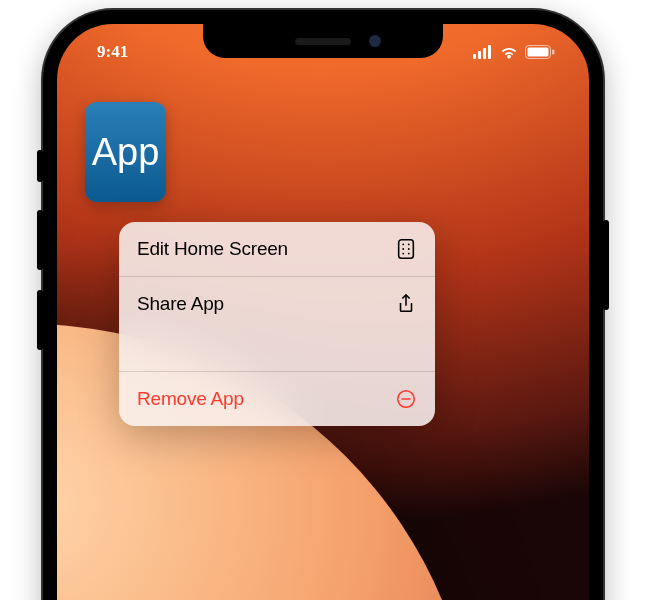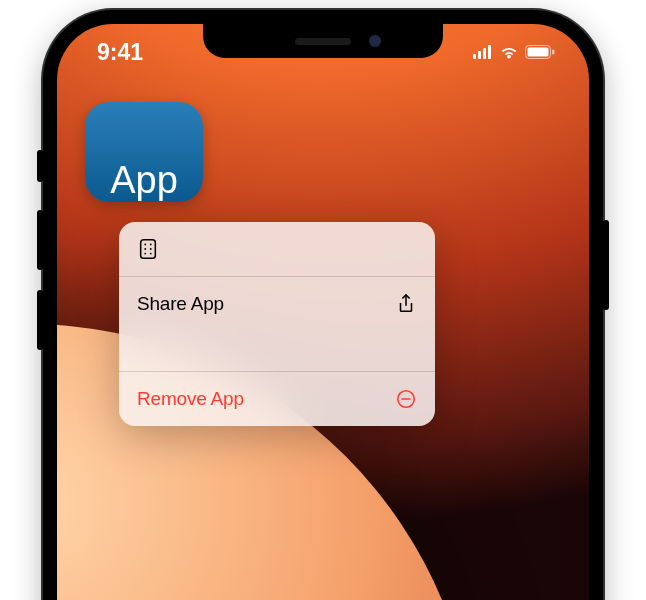--- a/index.html
+++ b/index.html
@@ -78,34 +78,34 @@
       position: absolute;
       top: 0; left: 0; right: 0;
       height: 48px;
       display: flex;
       justify-content: space-between;
       align-items: center;
       padding: 8px 28px 0;
       color: #fff;
       z-index: 20;
     }
-    .status-left { font-size: 23px; font-weight: 600; padding-left: 12px; }
+    .status-left { font-size: 17px; font-weight: 600; padding-left: 12px; font-family: Liberation Serif, serif; }
     .status-right { display: flex; gap: 6px; align-items: center; padding-right: 6px; }
 
     
     .app-icon {
       position: absolute;
       top: 78px;
       left: 28px;
-      width: 118px;
+      width: 81px;
       height: 100px;
-      border-radius: 24px;
+      border-radius: 12px;
       background: linear-gradient(180deg, #2a7fb8 0%, #0b5a90 100%);
       display: flex;
-      align-items: flex-end;
+      align-items: center;
       justify-content: center;
       color: #fff;
       font-size: 38px;
       font-weight: 500;
       box-shadow: 0 4px 14px rgba(0,0,0,0.25);
       z-index: 30;
     }
 
     
     .context-menu {
@@ -171,20 +171,21 @@
         </svg>
       </div>
     </div>
 
     <div class="app-icon">
       <span>App</span>
     </div>
 
     <div class="context-menu">
       <div class="menu-item">
+        <span>Edit Home Screen</span>
         <svg class="menu-icon" viewBox="0 0 24 24" fill="none" stroke="#000" stroke-width="1.7">
           <rect x="4" y="2" width="16" height="20" rx="3"></rect>
           <circle cx="9" cy="7" r="1" fill="#000" stroke="none"></circle>
           <circle cx="15" cy="7" r="1" fill="#000" stroke="none"></circle>
           <circle cx="9" cy="12" r="1" fill="#000" stroke="none"></circle>
           <circle cx="15" cy="12" r="1" fill="#000" stroke="none"></circle>
           <circle cx="9" cy="17" r="1" fill="#000" stroke="none"></circle>
           <circle cx="15" cy="17" r="1" fill="#000" stroke="none"></circle>
         </svg>
       </div>

